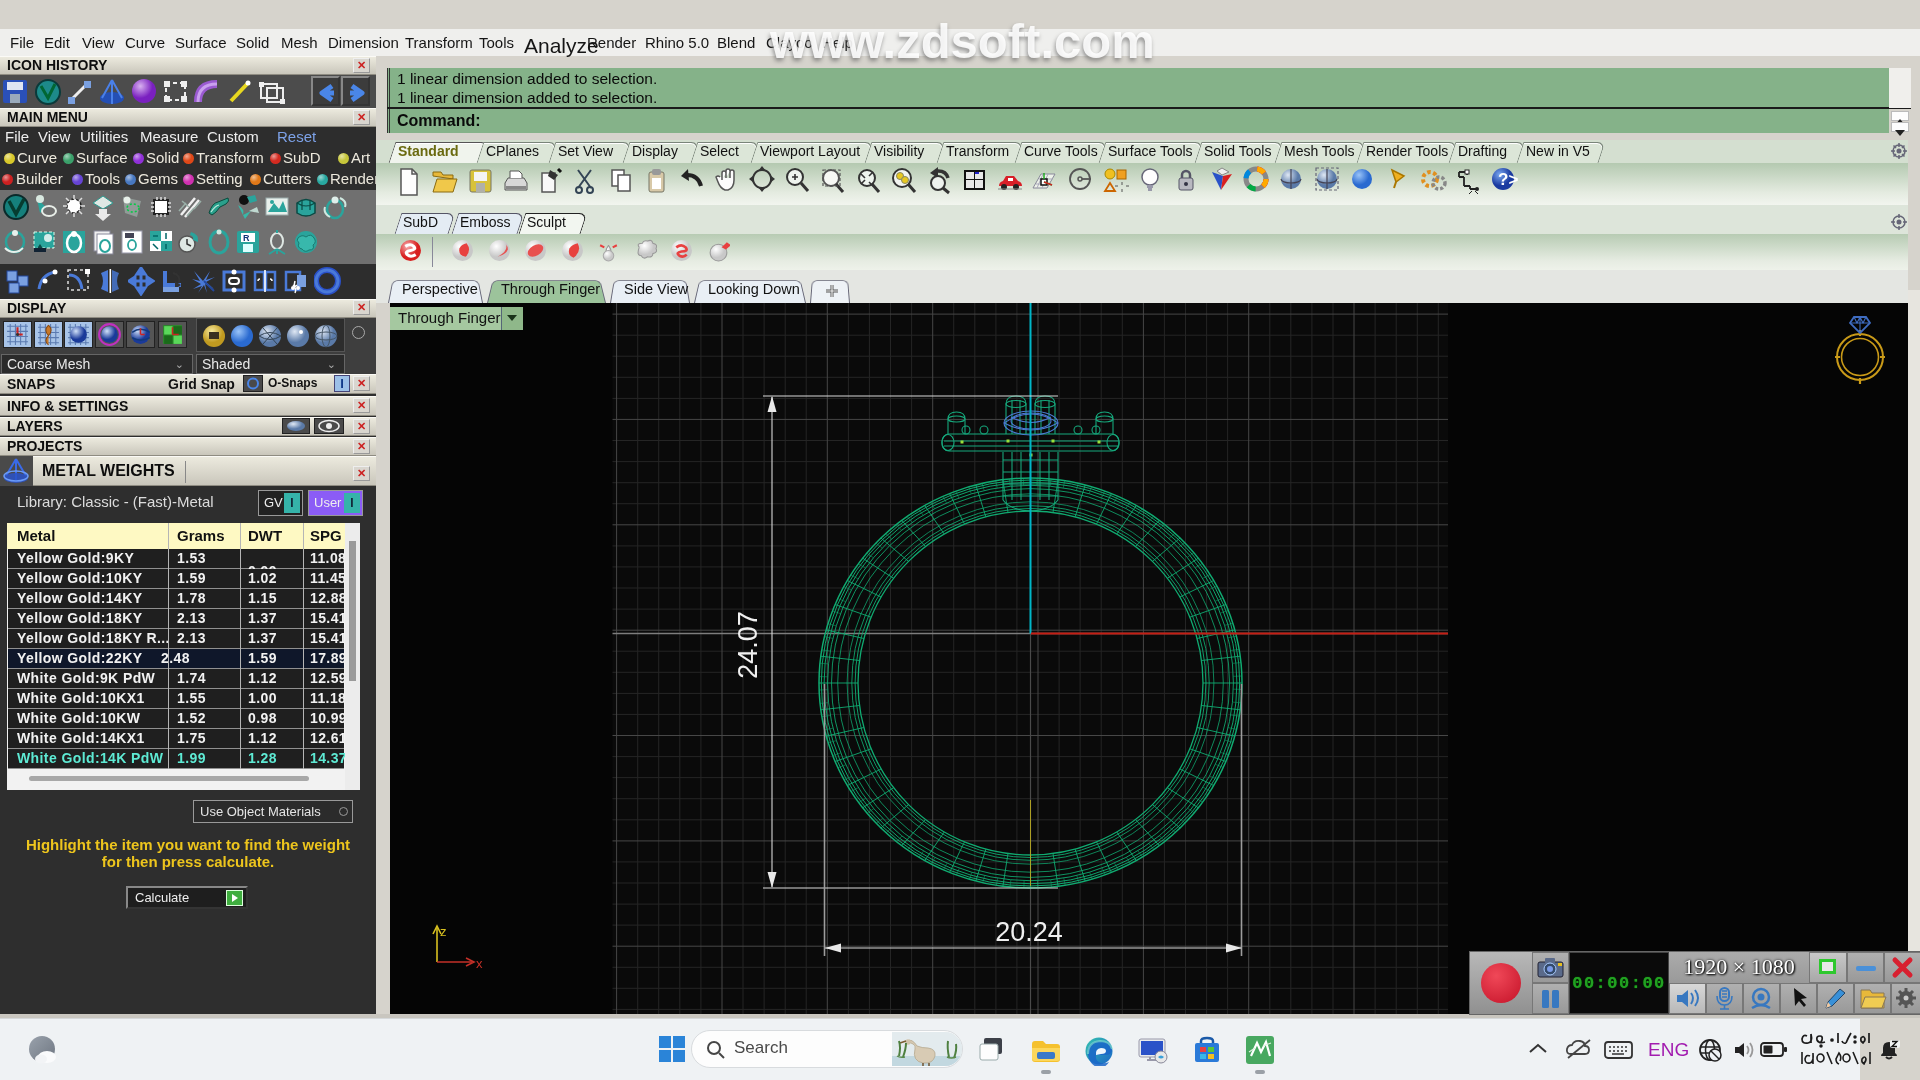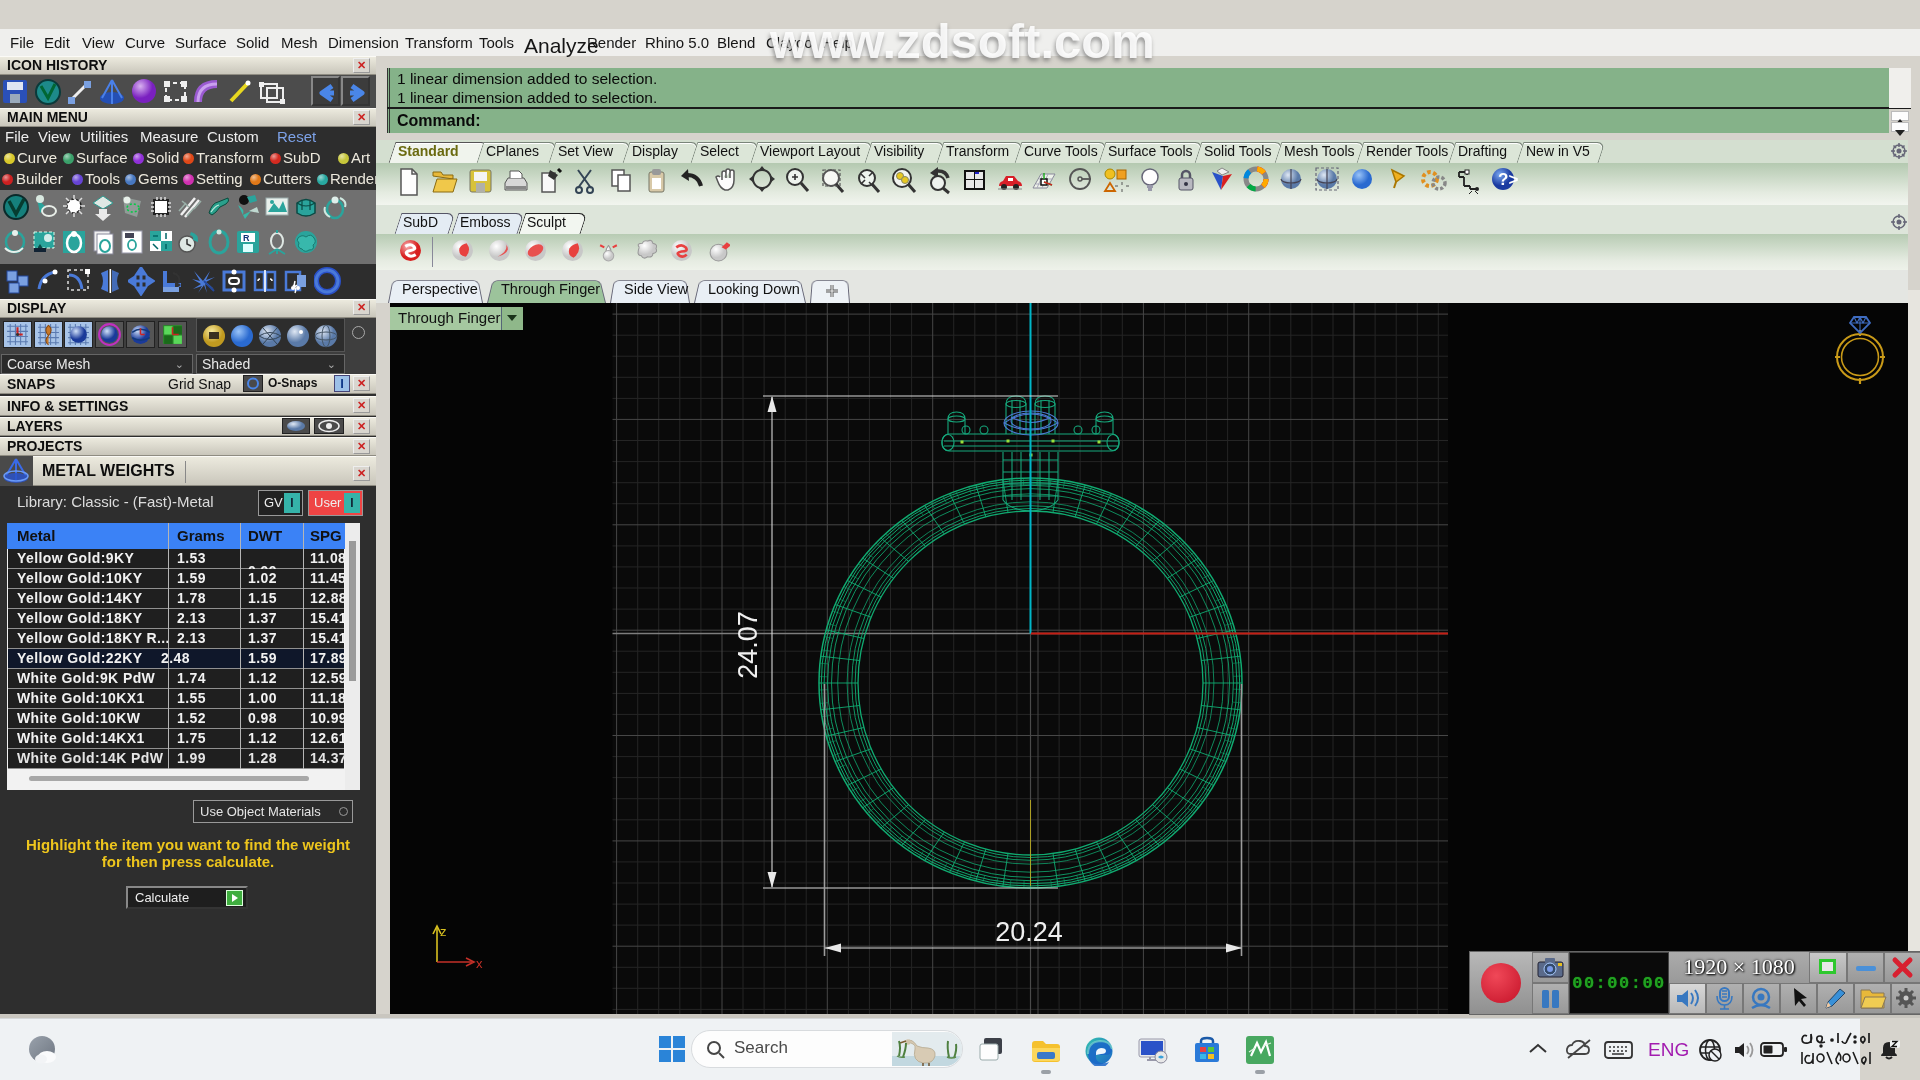--- a/index.html
+++ b/index.html
@@ -441,21 +441,21 @@
             <stop offset="0" stop-color="#f8eba0"></stop>
             <stop offset="1" stop-color="#c09a20"></stop>
           </radialGradient>
 <radialGradient id="gs" cx="0.35" cy="0.3">
             <stop offset="0" stop-color="#dfe8f4"></stop>
             <stop offset="1" stop-color="#5a7aa8"></stop>
           </radialGradient>
 </defs>
       </svg>
 <div class="hdr" style="top:318px;height:20px;line-height:18px;font-size:14px;padding-left:7px">SNAPS</div>
-<div class="ab" style="left:168px;top:320px;font-size:14px;font-weight:normal;color:#111">Grid Snap</div>
+<div class="ab" style="left:168px;top:320px;font-size:14px;font-weight:bold;color:#111">Grid Snap</div>
 <div class="ab" style="left:243px;top:319px;width:20px;height:17px;background:#4a4a4a;border:1px solid #222"><svg width="18" height="15">
           <circle cx="9" cy="7.5" r="5" fill="none" stroke="#4a86e8" stroke-width="2"></circle>
         </svg></div>
 <div class="ab" style="left:268px;top:320px;font-size:12px;font-weight:bold;color:#111">O-Snaps</div>
 <div class="ab" style="left:334px;top:319px;width:16px;height:17px;background:#9cc0e8;border:1px solid #447;color:#113a8a;font-weight:bold;font-size:13px;text-align:center;line-height:16px">I</div>
 <div class="xbtn" style="left:353px;top:320px">✕</div>
 <div class="hdr" style="top:340px;height:20px;line-height:18px;font-size:14px;padding-left:7px">INFO &amp; SETTINGS</div>
 <div class="xbtn" style="left:353px;top:342px">✕</div>
 <div class="hdr" style="top:361px;height:19px;line-height:17px;font-size:14px;padding-left:7px">LAYERS</div>
 <div class="ab" style="left:282px;top:362px;width:28px;height:16px;background:#4a4a4a;border:1px solid #222"><svg width="26" height="14">
@@ -473,26 +473,26 @@
           <ellipse cx="16" cy="22" rx="12" ry="5" fill="#2a52c8" opacity="0.85"></ellipse>
           <ellipse cx="16" cy="20" rx="12" ry="5" fill="none" stroke="#6a9af8" stroke-width="1.5"></ellipse>
         </svg></div>
 <div class="hdr" style="left:33px;top:400px;width:343px;height:30px;line-height:28px;font-size:16px;padding-left:9px">METAL WEIGHTS<span style="position:absolute;left:152px;top:4px;height:22px;border-left:1px solid #888"></span></div>
 <div class="xbtn" style="left:353px;top:410px">✕</div>
 <div class="ab" style="left:17px;top:437px;font-size:15px;color:#dcdcdc">Library: Classic - (Fast)-Metal</div>
 <div class="ab" style="left:258px;top:434px;width:45px;height:26px;border:1px solid #999;background:#222">
         <span style="position:absolute;left:5px;top:4px;color:#eee;font-size:13px">GV</span>
         <span style="position:absolute;right:2px;top:2px;bottom:2px;width:16px;background:#35b3a9;color:#123;font-weight:bold;font-size:12px;text-align:center;line-height:20px">I</span>
       </div>
-<div class="ab" style="left:308px;top:434px;width:55px;height:26px;border:1px solid #999;background:#ef4444">
+<div class="ab" style="left:308px;top:434px;width:55px;height:26px;border:1px solid #999;background:#8b5cf6">
         <span style="position:absolute;left:5px;top:4px;color:#eee;font-size:13px">User</span>
         <span style="position:absolute;right:2px;top:2px;bottom:2px;width:16px;background:#35b3a9;color:#123;font-weight:bold;font-size:12px;text-align:center;line-height:20px">I</span>
       </div>
 <div class="ab" style="left:7px;top:467px;width:353px;height:267px;background:#f2f2f2">
-<div class="ab" style="left:0;top:0;width:338px;height:26px;background:#3b82f6;color:#111;font-weight:bold;font-size:15px">
+<div class="ab" style="left:0;top:0;width:338px;height:26px;background:#fef9c3;color:#111;font-weight:bold;font-size:15px">
           <span style="position:absolute;left:10px;top:4px">Metal</span>
           <span style="position:absolute;left:170px;top:4px">Grams</span>
           <span style="position:absolute;left:241px;top:4px">DWT</span>
           <span style="position:absolute;left:303px;top:4px">SPG</span>
         </div>
 <div class="ab" style="left:1px;top:26px;width:336px;height:20px;background:#1f1f1f;border-bottom:1px solid #909090;color:#f2f2f2;font-size:14px;font-weight:bold;letter-spacing:0.4px">
           <span style="position:absolute;left:9px;top:1px;white-space:nowrap">Yellow Gold:9KY</span>
           <span style="position:absolute;left:169px;top:1px">1.53</span>
           <span style="position:absolute;left:240px;top:14px">0.99</span>
           <span style="position:absolute;left:302px;top:1px;width:36px;overflow:hidden">11.08</span>
@@ -544,21 +544,21 @@
           <span style="position:absolute;left:169px;top:1px">1.52</span>
           <span style="position:absolute;left:240px;top:1px">0.98</span>
           <span style="position:absolute;left:302px;top:1px;width:36px;overflow:hidden">10.99</span>
         </div>
 <div class="ab" style="left:1px;top:206px;width:336px;height:20px;background:#1f1f1f;border-bottom:1px solid #909090;color:#f2f2f2;font-size:14px;font-weight:bold;letter-spacing:0.4px">
           <span style="position:absolute;left:9px;top:1px;white-space:nowrap">White Gold:14KX1</span>
           <span style="position:absolute;left:169px;top:1px">1.75</span>
           <span style="position:absolute;left:240px;top:1px">1.12</span>
           <span style="position:absolute;left:302px;top:1px;width:36px;overflow:hidden">12.61</span>
         </div>
-<div class="ab" style="left:1px;top:226px;width:336px;height:20px;background:#1f1f1f;border-bottom:1px solid #909090;color:#e5e5e5;font-size:14px;font-weight:bold;letter-spacing:0.4px">
+<div class="ab" style="left:1px;top:226px;width:336px;height:20px;background:#1f1f1f;border-bottom:1px solid #909090;color:#5eead4;font-size:14px;font-weight:bold;letter-spacing:0.4px">
           <span style="position:absolute;left:9px;top:1px;white-space:nowrap">White Gold:14K PdW</span>
           <span style="position:absolute;left:169px;top:1px">1.99</span>
           <span style="position:absolute;left:240px;top:1px">1.28</span>
           <span style="position:absolute;left:302px;top:1px;width:36px;overflow:hidden">14.37</span>
         </div>
 <div class="ab" style="left:161px;top:0;width:1px;height:246px;background:#b5b5b5"></div>
 <div class="ab" style="left:233px;top:0;width:1px;height:246px;background:#b5b5b5"></div>
 <div class="ab" style="left:296px;top:0;width:1px;height:246px;background:#b5b5b5"></div>
 <div class="ab" style="left:338px;top:0;width:15px;height:267px;background:#ececec">
           <div class="ab" style="left:4px;top:18px;width:7px;height:140px;background:#9a9a9a"></div>

